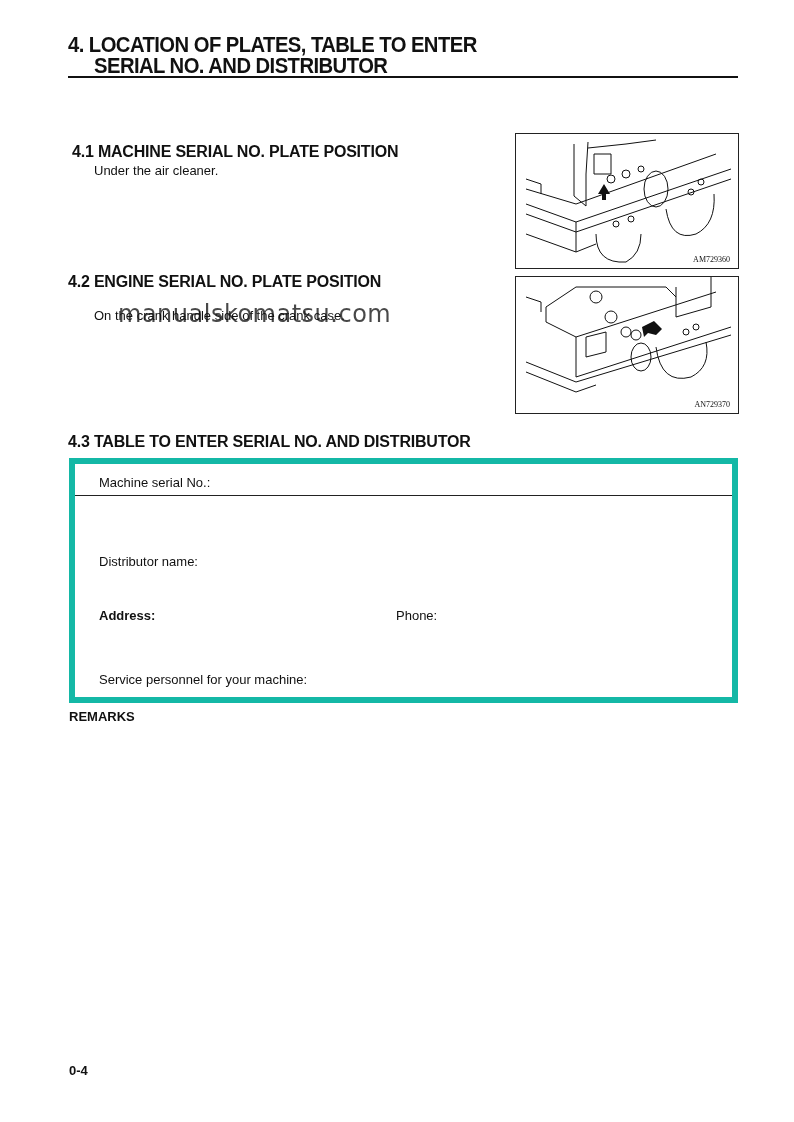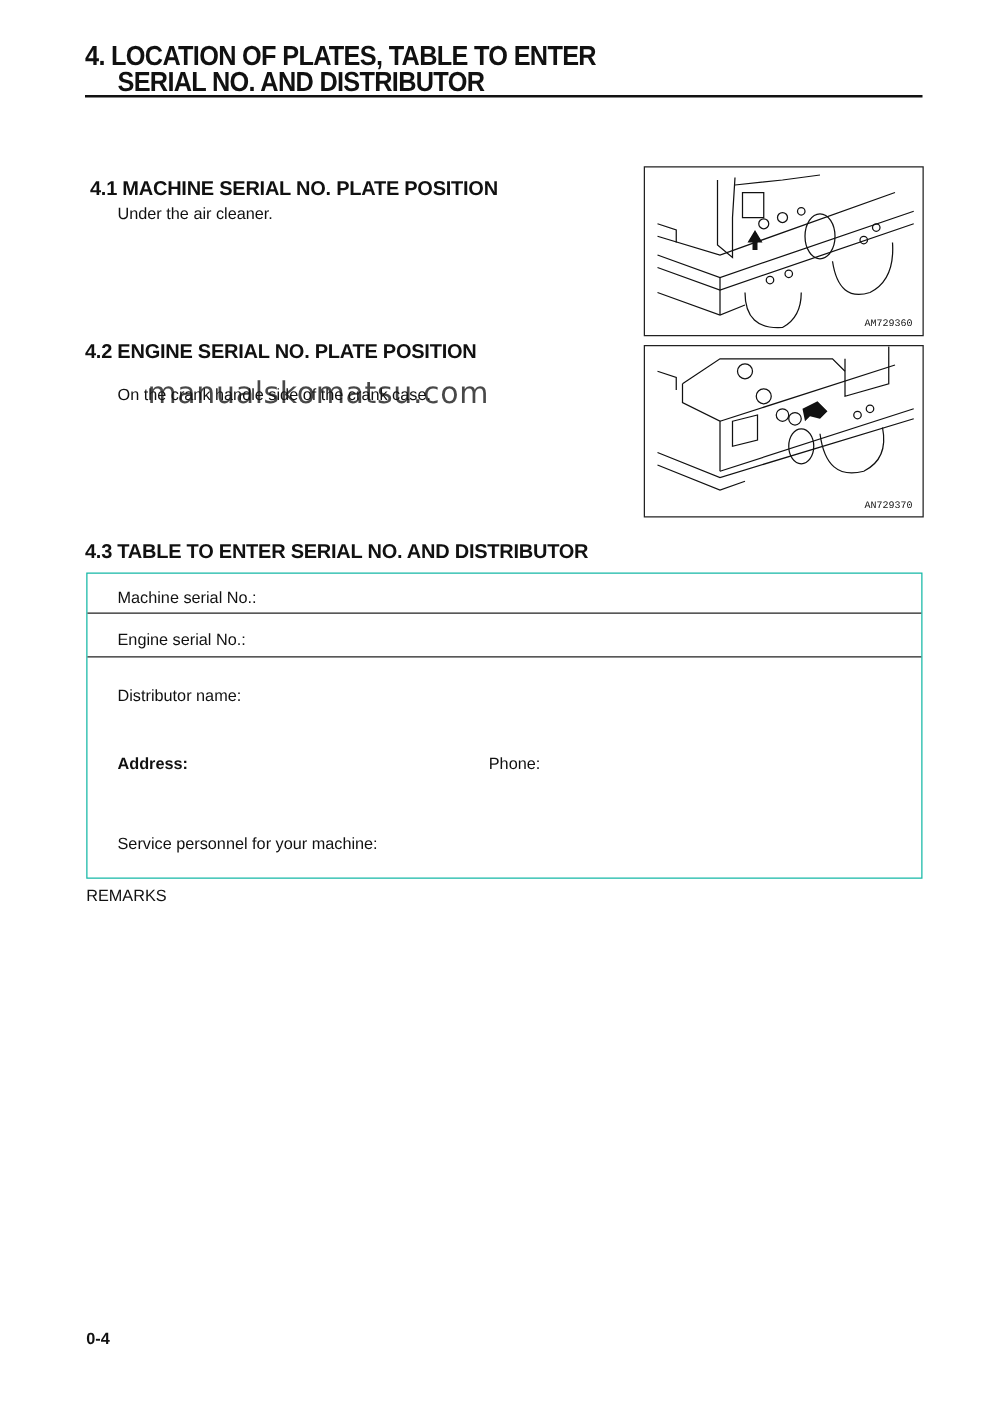--- a/index.html
+++ b/index.html
@@ -5,26 +5,26 @@
   html, body { margin: 0; padding: 0; background: #ffffff; }
   body { width: 794px; height: 1122px; position: relative; overflow: hidden;
          font-family: "Liberation Sans", "DejaVu Sans", sans-serif; color: #111; }
   .abs { position: absolute; }
   .h1 { font-family: "Liberation Sans", sans-serif; font-weight: bold; font-size: 22px;
         line-height: 22px; letter-spacing: -0.6px; transform: scaleX(0.92); transform-origin: left top; }
   .h1-rule { height: 2px; background: #111; }
   .h2 { font-weight: bold; font-size: 16px; letter-spacing: -0.2px; white-space: nowrap; }
   .body-text { font-size: 13px; white-space: nowrap; }
   .figure { border: 1px solid #222; background: #fff; overflow: hidden; }
-  .fig-id { position: absolute; right: 8px; bottom: 4px; font-size: 8px; font-family: Liberation Mono, monospace; padding-left: 24px; }
+  .fig-id { position: absolute; right: 8px; bottom: 4px; font-size: 8px; font-family: Liberation Serif, serif; padding-left: 24px; }
   .watermark { font-size: 24px; color: rgba(20,20,20,0.78); letter-spacing: 0.5px; white-space: nowrap; font-family: "DejaVu Sans", sans-serif; }
-  .form-table { border: 1px solid #14b8a6; box-sizing: border-box; padding-left: 16px; }
+  .form-table { border: 6px solid #14b8a6; box-sizing: border-box; padding-left: 16px; }
   .form-row { position: absolute; left: 0; right: 0; border-bottom: 1px solid #222; }
   .form-label { position: absolute; font-size: 13px; white-space: nowrap; }
-  .remarks { font-weight: normal; font-size: 13px; }
+  .remarks { font-weight: bold; font-size: 13px; }
   .page-no { font-weight: bold; font-size: 13px; }
 </style>
 </head>
 <body>
 
 <div class="abs h1" style="left:68px; top:34px;">4. LOCATION OF PLATES, TABLE TO ENTER</div>
 <div class="abs h1" style="left:94px; top:55px;">SERIAL NO. AND DISTRIBUTOR</div>
 <div class="abs h1-rule" style="left:68px; top:76px; width:670px;"></div>
 
 <div class="abs h2" style="left:72px; top:129px;margin-top:14px;">4.1  MACHINE SERIAL NO. PLATE POSITION</div>
@@ -88,24 +88,20 @@
   <div class="fig-id">AN729370</div>
 </div>
 
 <div class="abs h2" style="left:68px; top:433px;">4.3  TABLE TO ENTER SERIAL NO. AND DISTRIBUTOR</div>
 
 <div class="abs form-table" style="left:69px; top:458px; width:669px; height:245px;">
   <div class="form-row" style="top:0; height:31px;">
     <span class="form-label" style="left:24px; top:11px;">Machine serial No.:</span>
     <span class="form-label" style="left:150px; top:11px;"></span>
   </div>
-  <div class="form-row" style="top:32px; height:34px;">
-    <span class="form-label" style="left:24px; top:13px;">Engine serial No.:</span>
-    <span class="form-label" style="left:150px; top:13px;"></span>
-  </div>
   <div class="abs" style="left:0; right:0; top:67px; bottom:0;">
     <span class="form-label" style="left:24px; top:13px;margin-top:10px;">Distributor name:</span>
     <span class="form-label" style="left:24px; top:77px;font-weight:bold;">Address:</span>
     <span class="form-label" style="left:293px; top:77px;margin-left:28px;">Phone:</span>
     <span class="form-label" style="left:24px; top:141px;">Service personnel for your machine:</span>
   </div>
 </div>
 
 <div class="abs remarks" style="left:69px; top:709px;">REMARKS</div>
 

